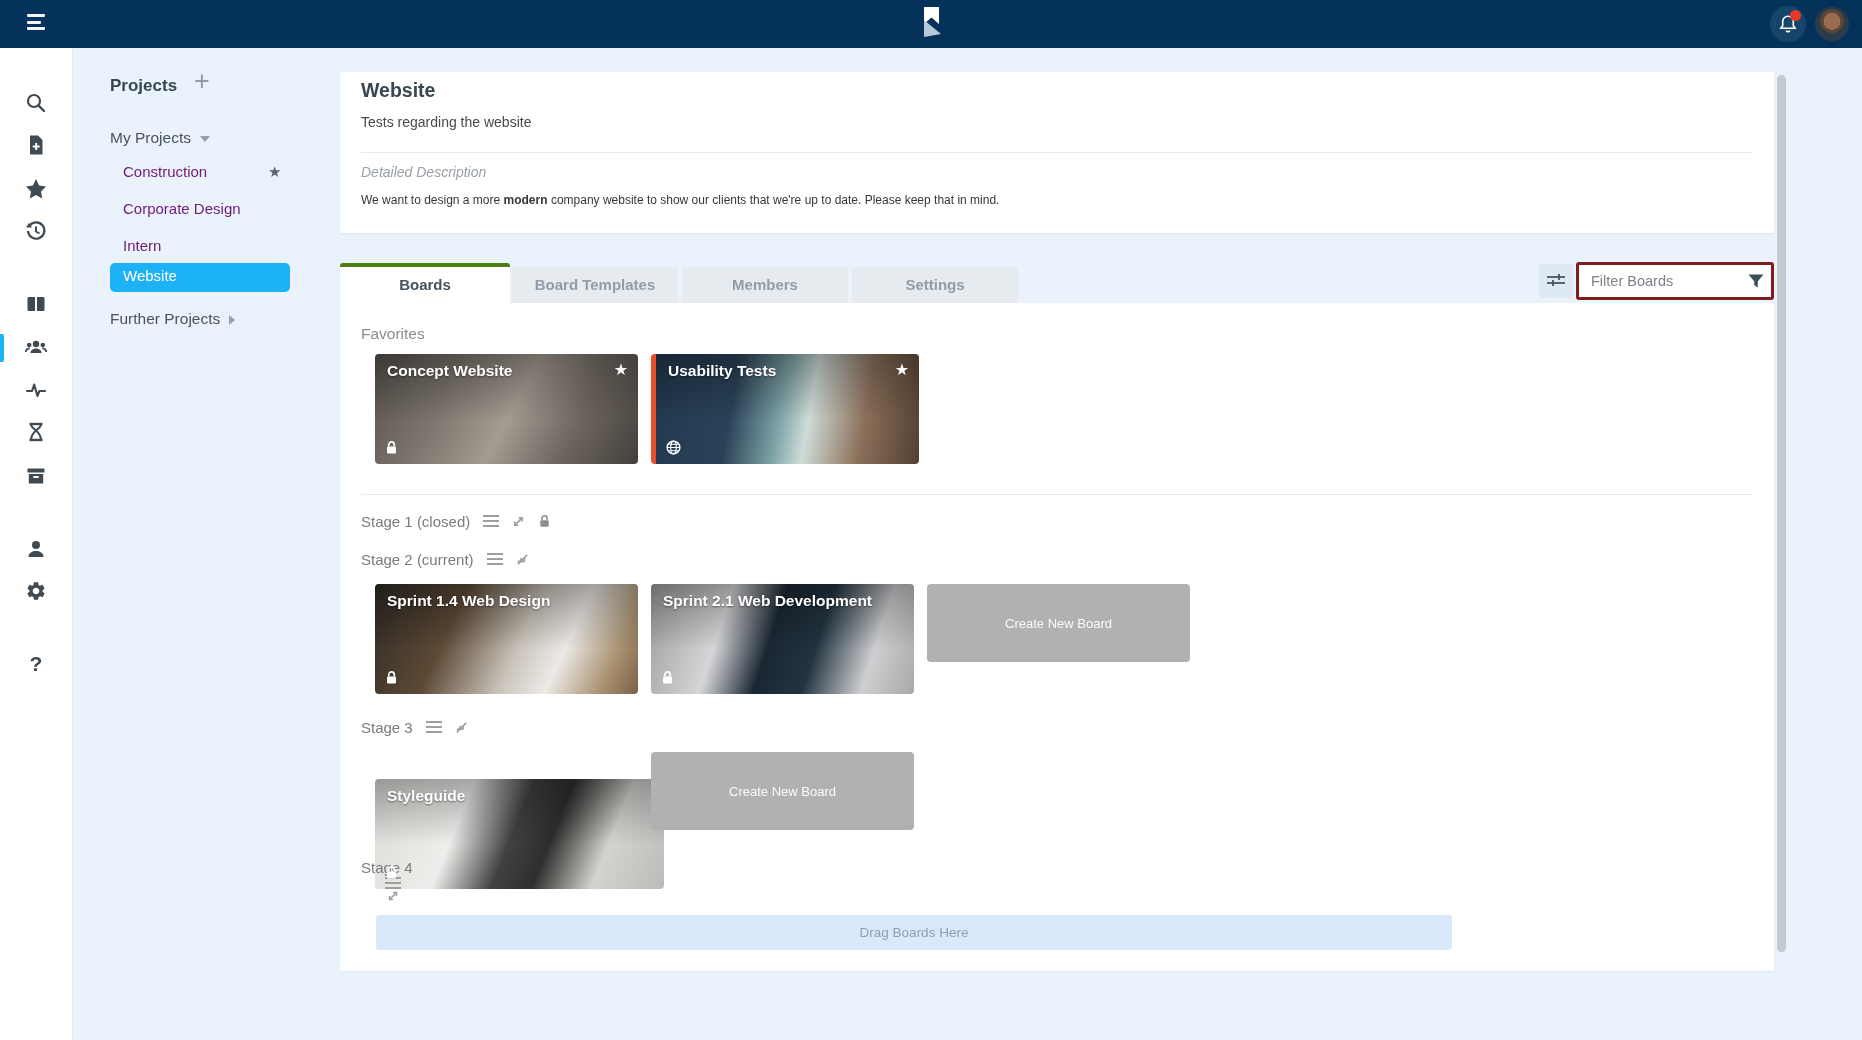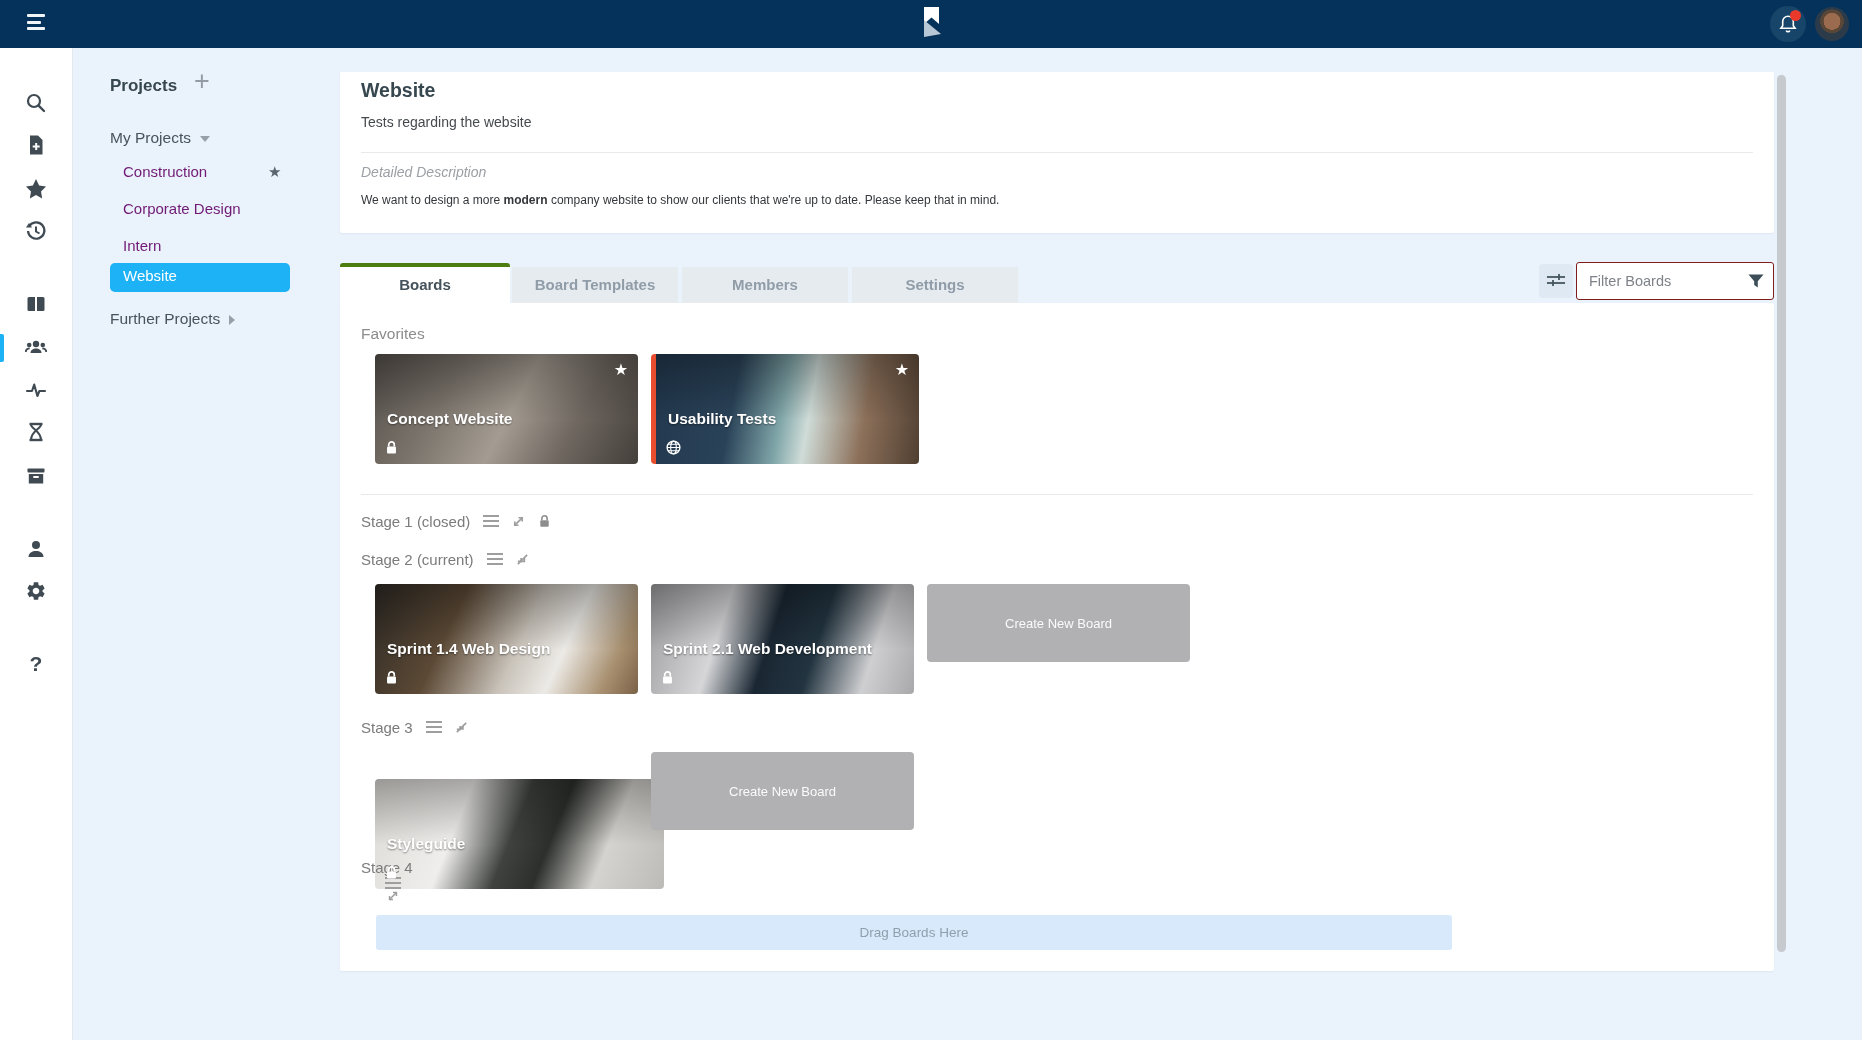--- a/index.html
+++ b/index.html
@@ -44,35 +44,35 @@
   .h-sub{position:absolute;left:21px;top:42px;font-size:14px;color:#454a4e;}
   .h-div{position:absolute;left:21px;top:80px;width:1392px;height:1px;background:#e7e9eb;}
   .h-label{position:absolute;left:21px;top:92px;font-size:14px;color:#9aa0a5;font-style:italic;}
   .h-para{position:absolute;left:21px;top:121px;font-size:12px;color:#34383b;}
 
   
   .tab-active{position:absolute;left:340px;top:263px;width:170px;height:36px;background:#fff;border-top:4px solid #4d7c0f;border-radius:3px 3px 0 0;text-align:center;line-height:36px;font-size:15px;font-weight:bold;color:#44525c;cursor:pointer;}
   .tab{position:absolute;top:267px;width:166px;height:36px;background:#e6ebf0;text-align:center;line-height:36px;font-size:15px;font-weight:bold;color:#909ca7;cursor:pointer;}
   .tunebtn{position:absolute;left:1539px;top:264px;width:34px;height:34px;background:#dfe9f3;border:none;border-radius:4px;cursor:pointer;padding:7px 8px;}
   .filterwrap{position:absolute;left:1576px;top:262px;width:198px;height:38px;}
-  .filterwrap input{width:100%;height:100%;box-sizing:border-box;border:1px solid #7f1d1d;border-radius:3px;background:#fff;padding:0 34px 0 12px;font-size:14.5px;color:#444;font-family:inherit;outline:none;}
+  .filterwrap input{width:100%;height:100%;box-sizing:border-box;border:3px solid #7f1d1d;border-radius:3px;background:#fff;padding:0 34px 0 12px;font-size:14.5px;color:#444;font-family:inherit;outline:none;}
   .filterwrap input::placeholder{color:#7d8288;opacity:1;}
   .funnel{position:absolute;right:10px;top:12px;pointer-events:none;}
 
   
   .content-card{position:absolute;left:340px;top:303px;width:1434px;height:668px;background:#fff;border-radius:0 2px 2px 2px;box-shadow:0 1px 2px rgba(20,40,70,.05);}
   .sec-label{position:absolute;left:21px;font-size:15.5px;color:#8c8c8c;}
   .stage-row{position:absolute;left:21px;height:22px;font-size:15px;color:#7b7b7b;white-space:nowrap;display:flex;align-items:center;}
   .stage-row .sicon{margin-left:13px;cursor:pointer;display:inline-flex;}
   .stage-row .sicon:first-of-type{margin-left:16px;}
   .divline{position:absolute;left:21px;width:1392px;height:1px;background:#e9e9e9;}
 
   .board{position:absolute;width:263px;height:110px;border-radius:4px;cursor:pointer;overflow:hidden;}
   .board::after{content:"";position:absolute;inset:0;background:linear-gradient(180deg,rgba(0,0,0,.30),rgba(0,0,0,0) 60%);}
-  .board .btitle{position:absolute;left:12px;top:8px;font-size:15.5px;font-weight:bold;color:#fff;z-index:2;text-shadow:0 1px 2px rgba(0,0,0,.45);margin-top:48px;}
+  .board .btitle{position:absolute;left:12px;top:8px;font-size:15.5px;font-weight:bold;color:#fff;z-index:2;text-shadow:0 1px 2px rgba(0,0,0,.45);}
   .board .bstar{position:absolute;right:10px;top:6px;font-size:16px;color:#fff;z-index:2;}
   .board .block{position:absolute;left:10px;bottom:9px;z-index:2;}
   .img-concept{background:linear-gradient(118deg,#55504b 0%,#7b746c 28%,#a49c92 52%,#6f6760 74%,#433f3a 100%);}
   .img-usability{background:linear-gradient(100deg,#22384e 0%,#2a4258 30%,#7fa5a8 48%,#cfdcd8 58%,#8c705a 78%,#503f31 100%);border-left:5px solid #e94e2e;}
   .img-webdesign{background:linear-gradient(115deg,#2e2a25 0%,#5c4935 30%,#c9c3ba 55%,#eceae6 70%,#a78f6f 88%,#7b6147 100%);}
   .img-webdev{background:linear-gradient(108deg,#9b9b9d 0%,#d6d6d8 28%,#1a2733 46%,#223440 62%,#cfcfd1 82%,#a8a8aa 100%);}
   .img-styleguide{background:linear-gradient(112deg,#dcdad6 0%,#efeeec 30%,#3f423f 48%,#2c2f2c 60%,#d5d3cf 78%,#bdbbb7 100%);}
   .board-create{position:absolute;width:263px;height:78px;border-radius:4px;background:#b1b1b3;cursor:pointer;display:flex;align-items:center;justify-content:center;font-size:13px;color:#fbfbfb;text-align:right;}
   .dragzone{position:absolute;left:36px;top:612px;width:1076px;height:35px;background:#d8e9fb;border-radius:3px;display:flex;align-items:center;justify-content:center;font-size:13.5px;color:#8fa0ad;}
 

